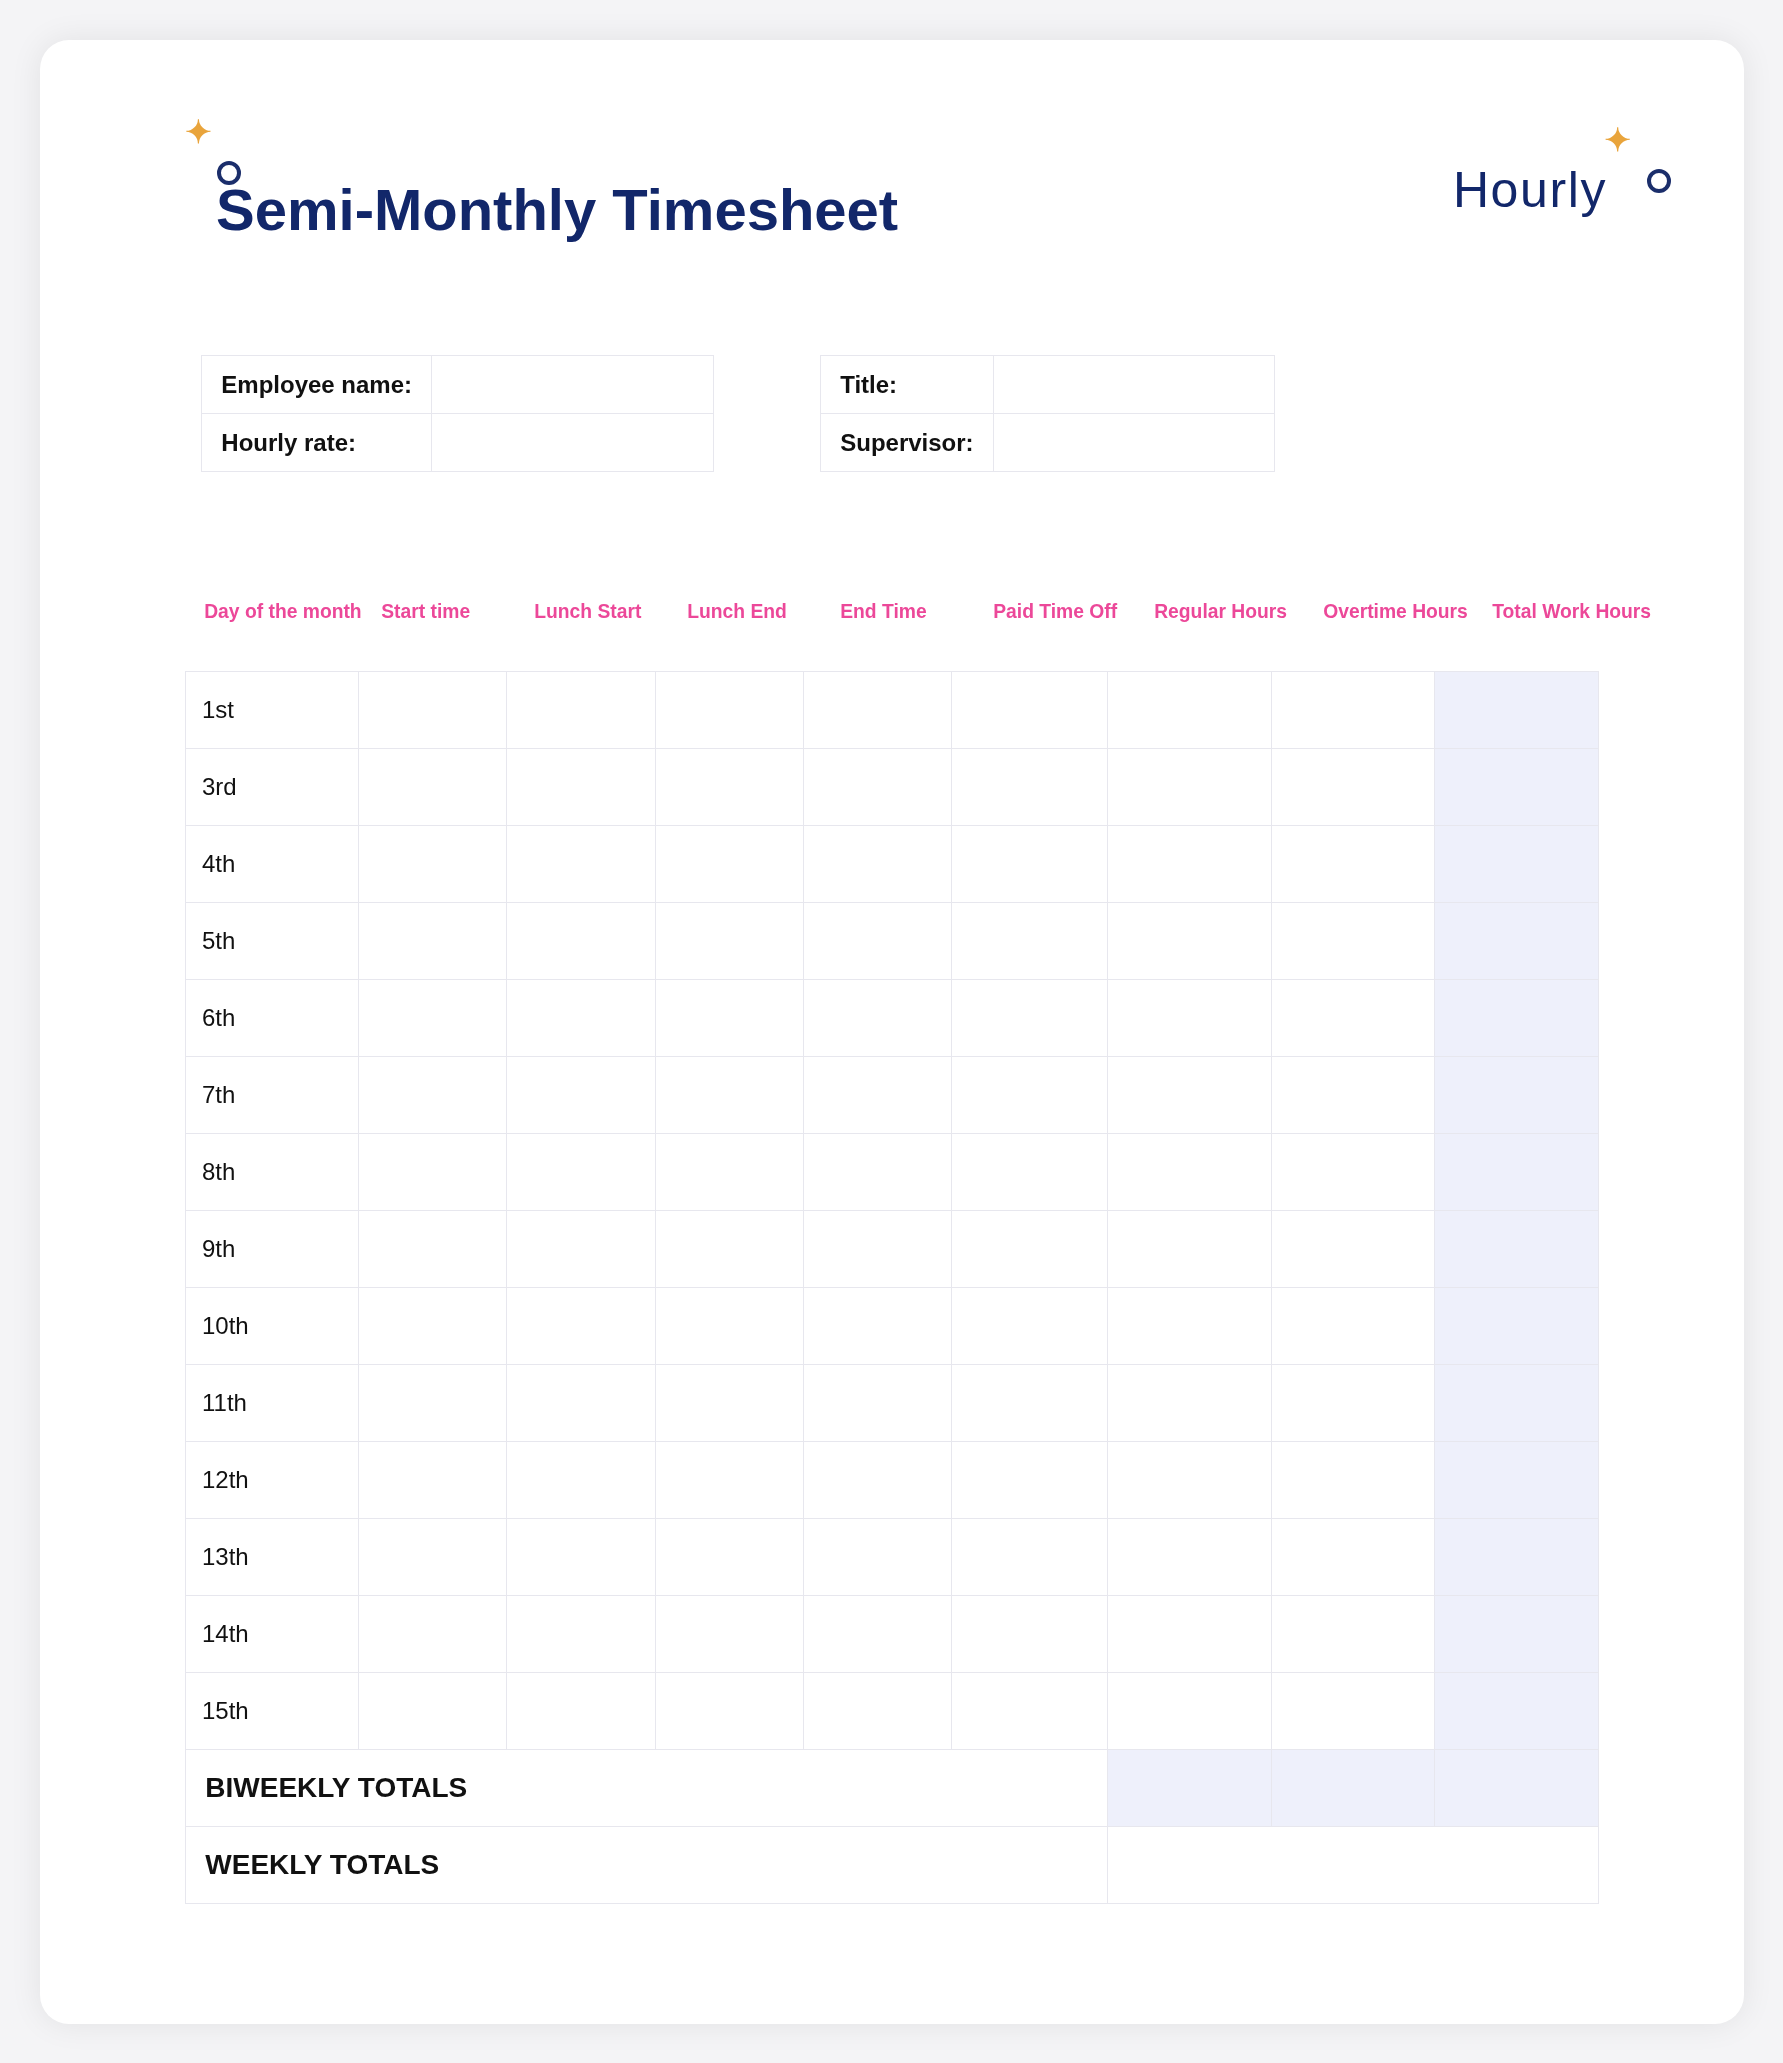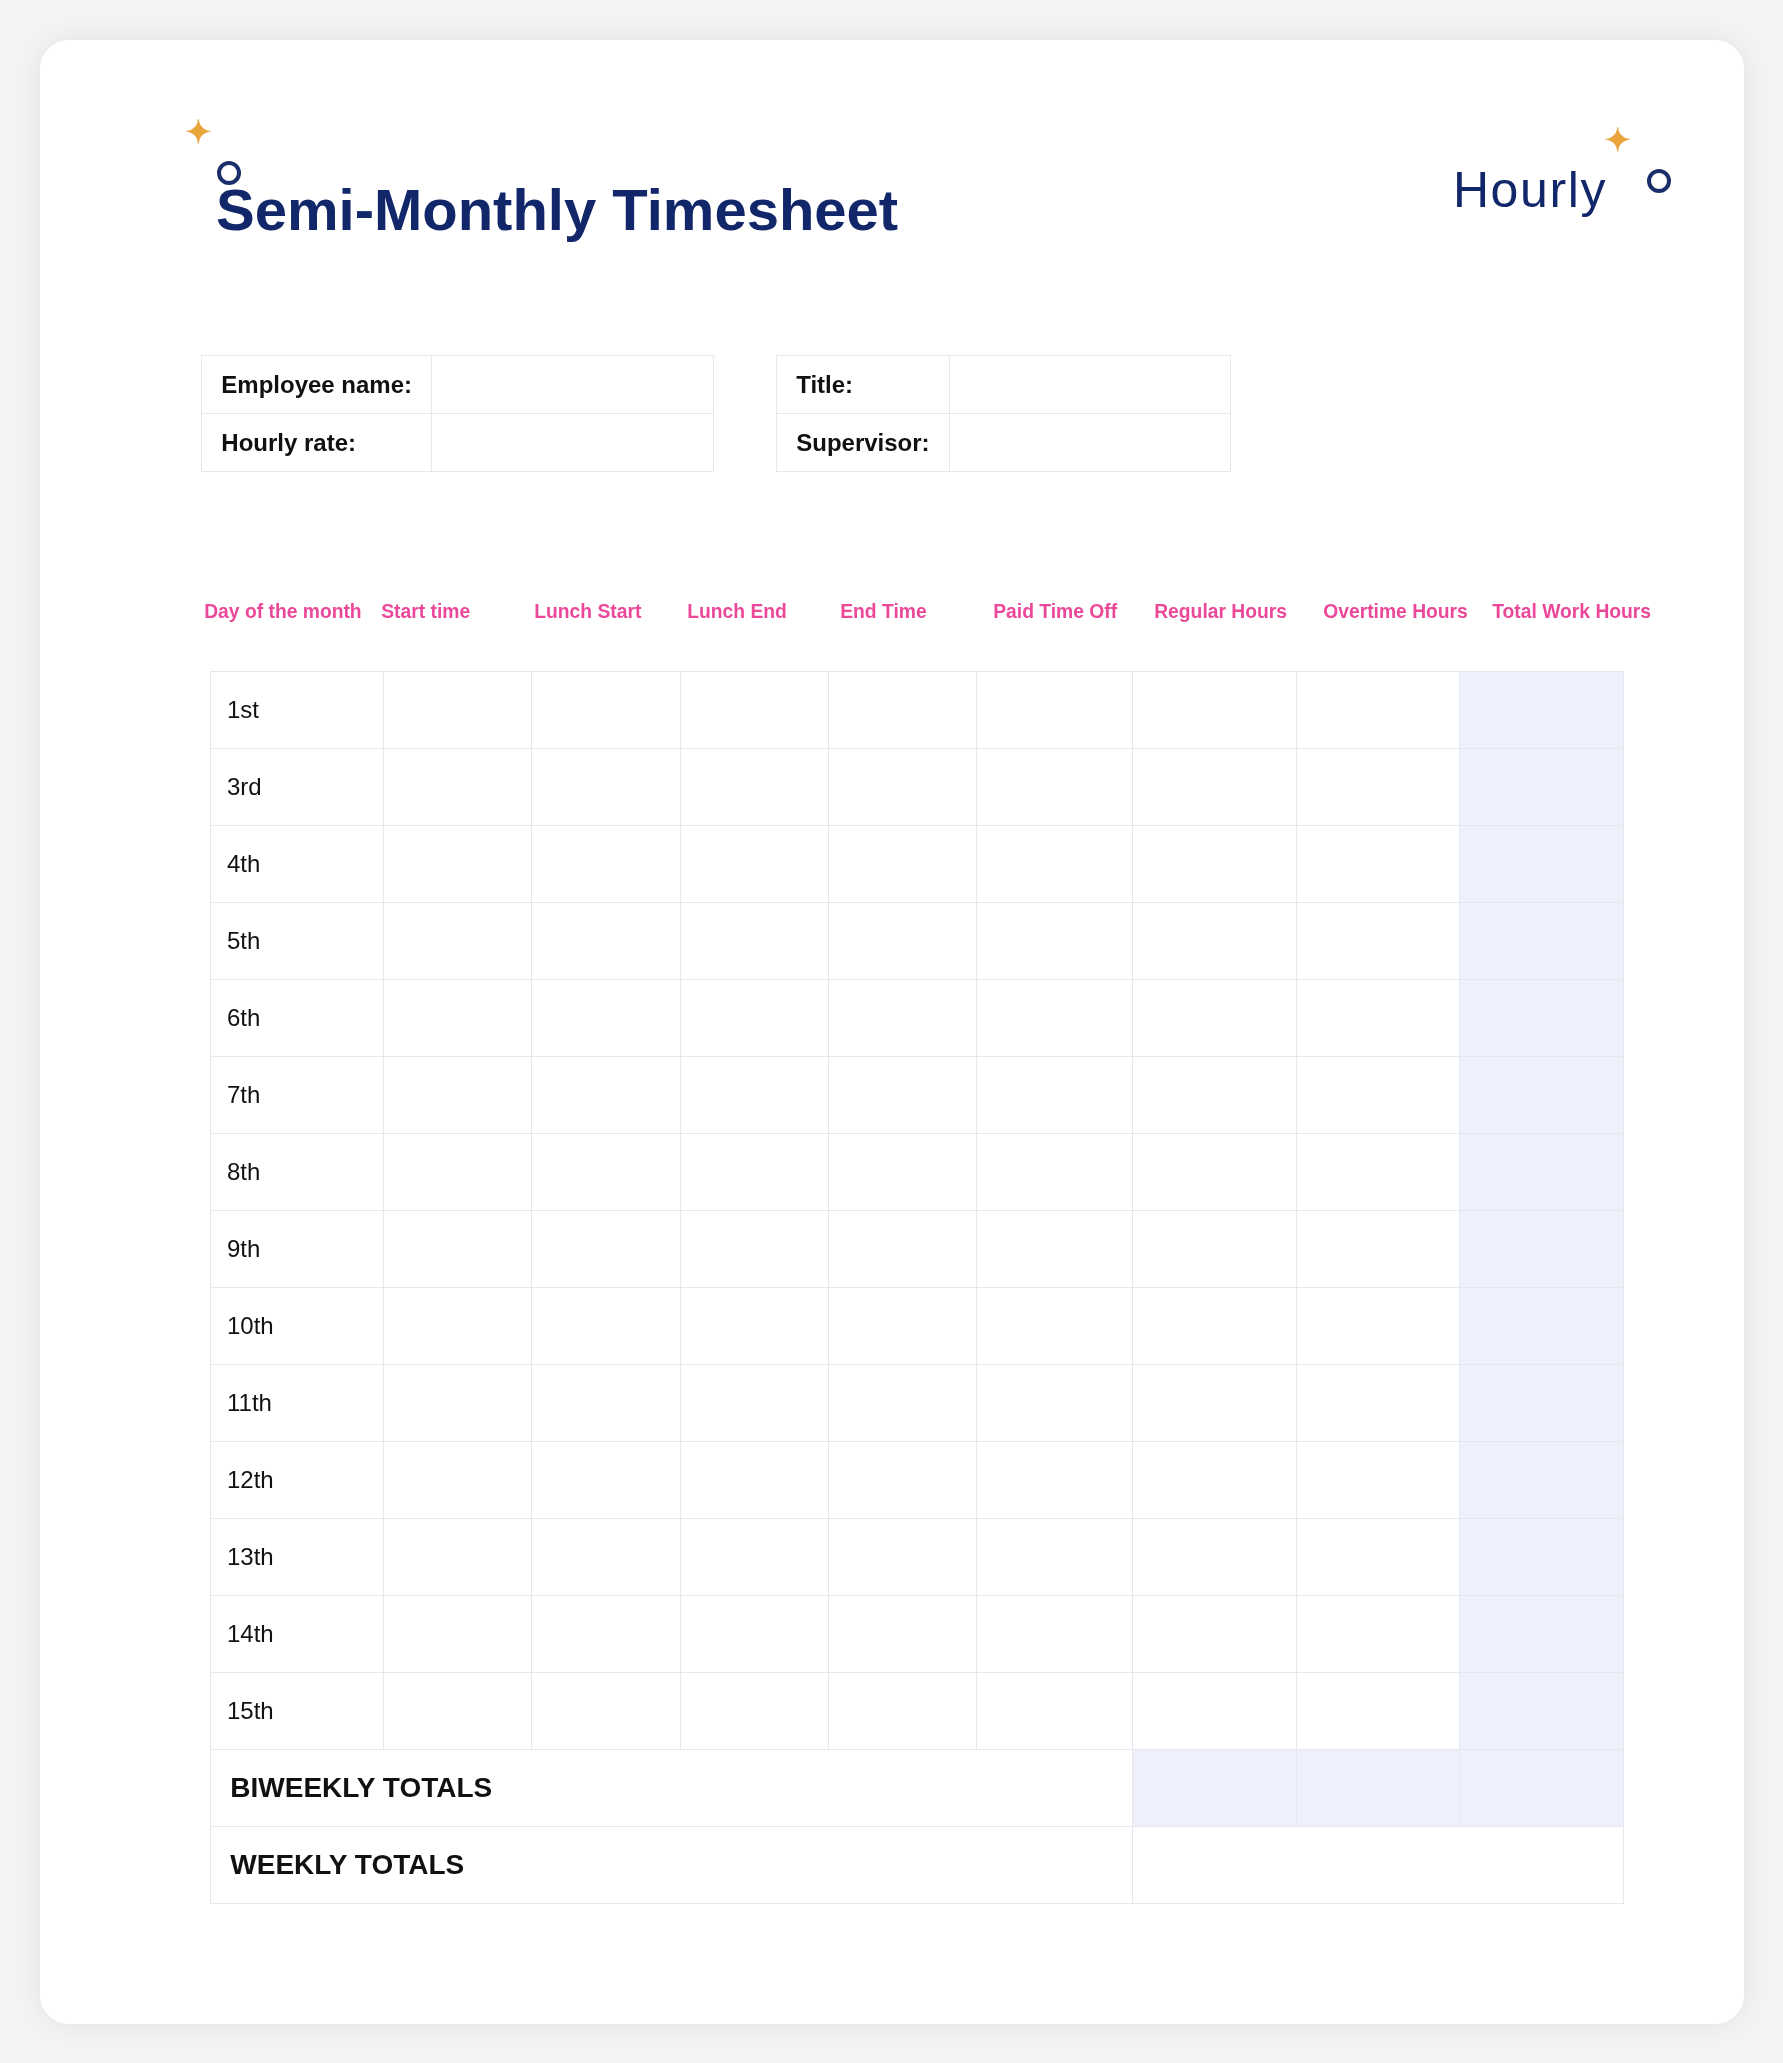--- a/index.html
+++ b/index.html
@@ -62,21 +62,21 @@
     font-size: 50px;
     color: #12276a;
     letter-spacing: 1.6px;
     font-family: "Trebuchet MS", "Segoe UI", sans-serif;
     padding-right: 8px;
   }
 
   
   .info-block {
     display: flex;
-    gap: 62px;
+    gap: 106px;
     margin-top: 97px;
     padding-left: 32px;
   }
   .info-col {
     border: 1.6px solid #e7e7ee;
     border-collapse: collapse;
   }
   .info-col tr td {
     border: 1.6px solid #e7e7ee;
     padding: 14.5px 19.3px;
@@ -97,21 +97,21 @@
     margin-top: 129px;
     padding-left: 32px;
     font-size: 19.3px;
     font-weight: 800;
     color: #ec4899;
   }
   .ts-head > div { padding: 0 3.2px; }
 
   table.timesheet {
     margin-top: 48px;
-    margin-left: 41px;
+    margin-left: 16px;
     border-collapse: collapse;
     width: calc(100% - 32px);
   }
   table.timesheet td {
     border: 1.6px solid #e7e7ee;
     height: 77px;
     font-size: 24px;
     color: #111;
     padding: 0 16px;
     box-sizing: border-box;

